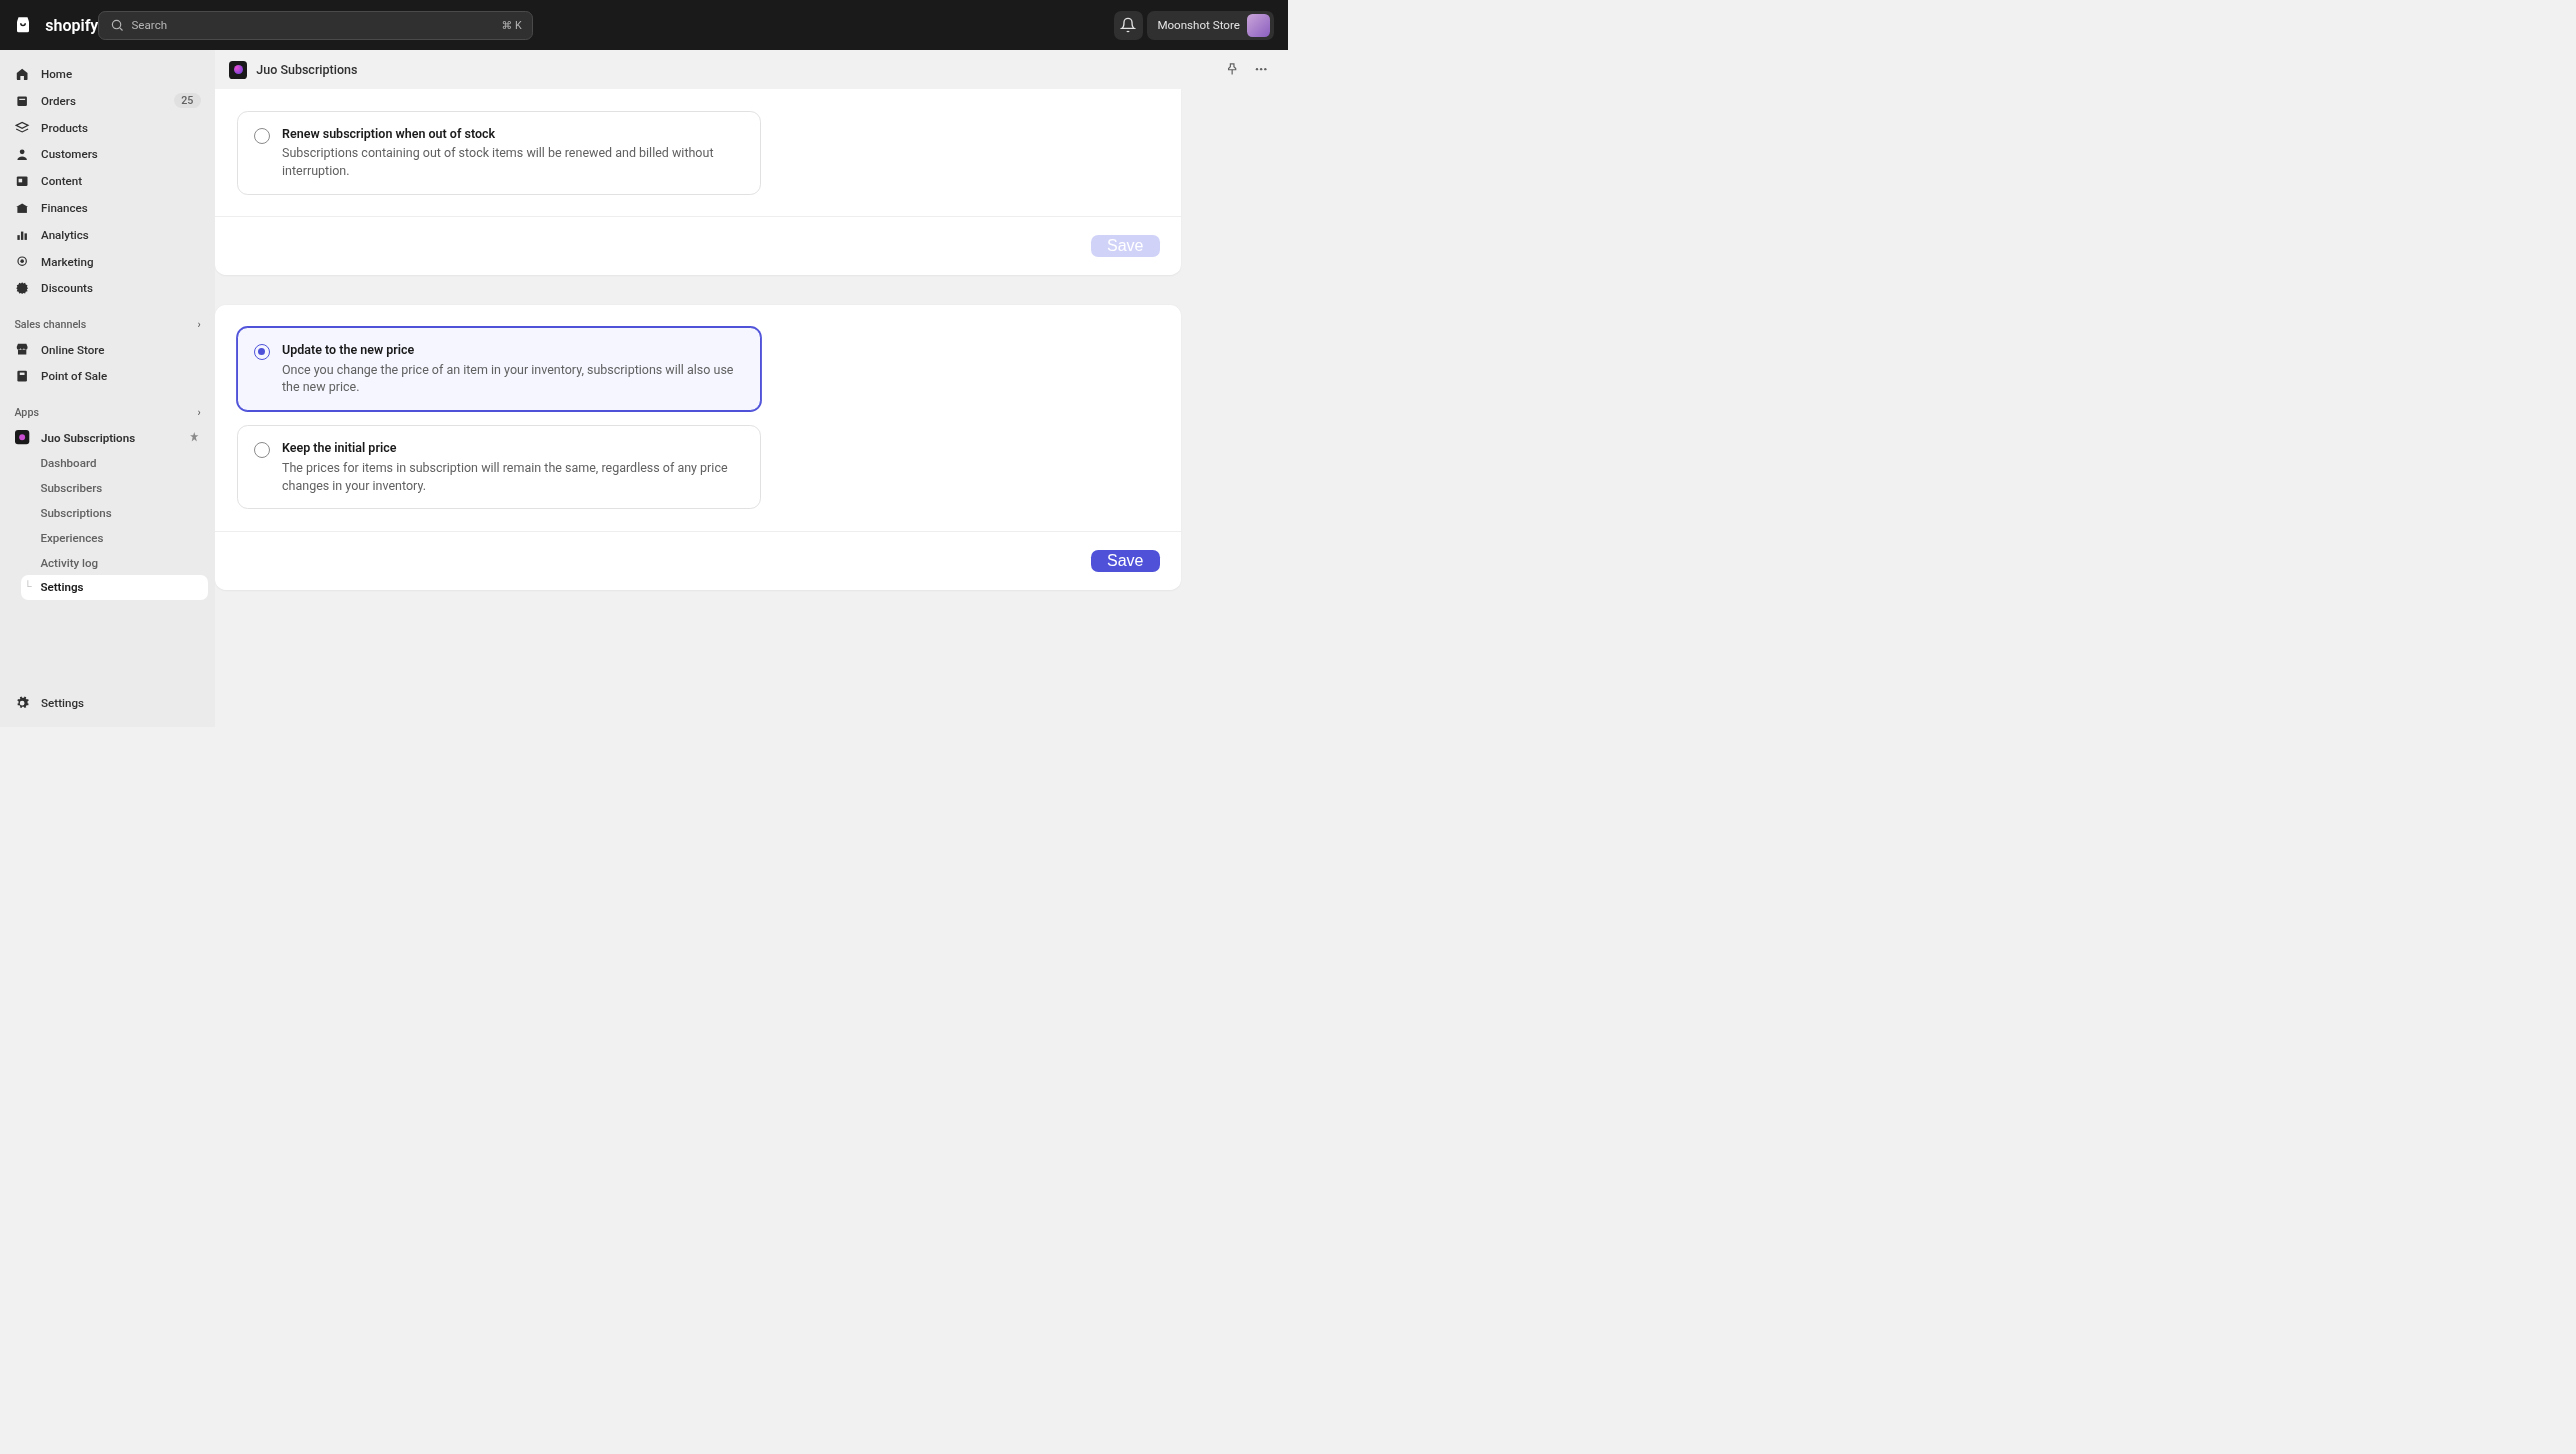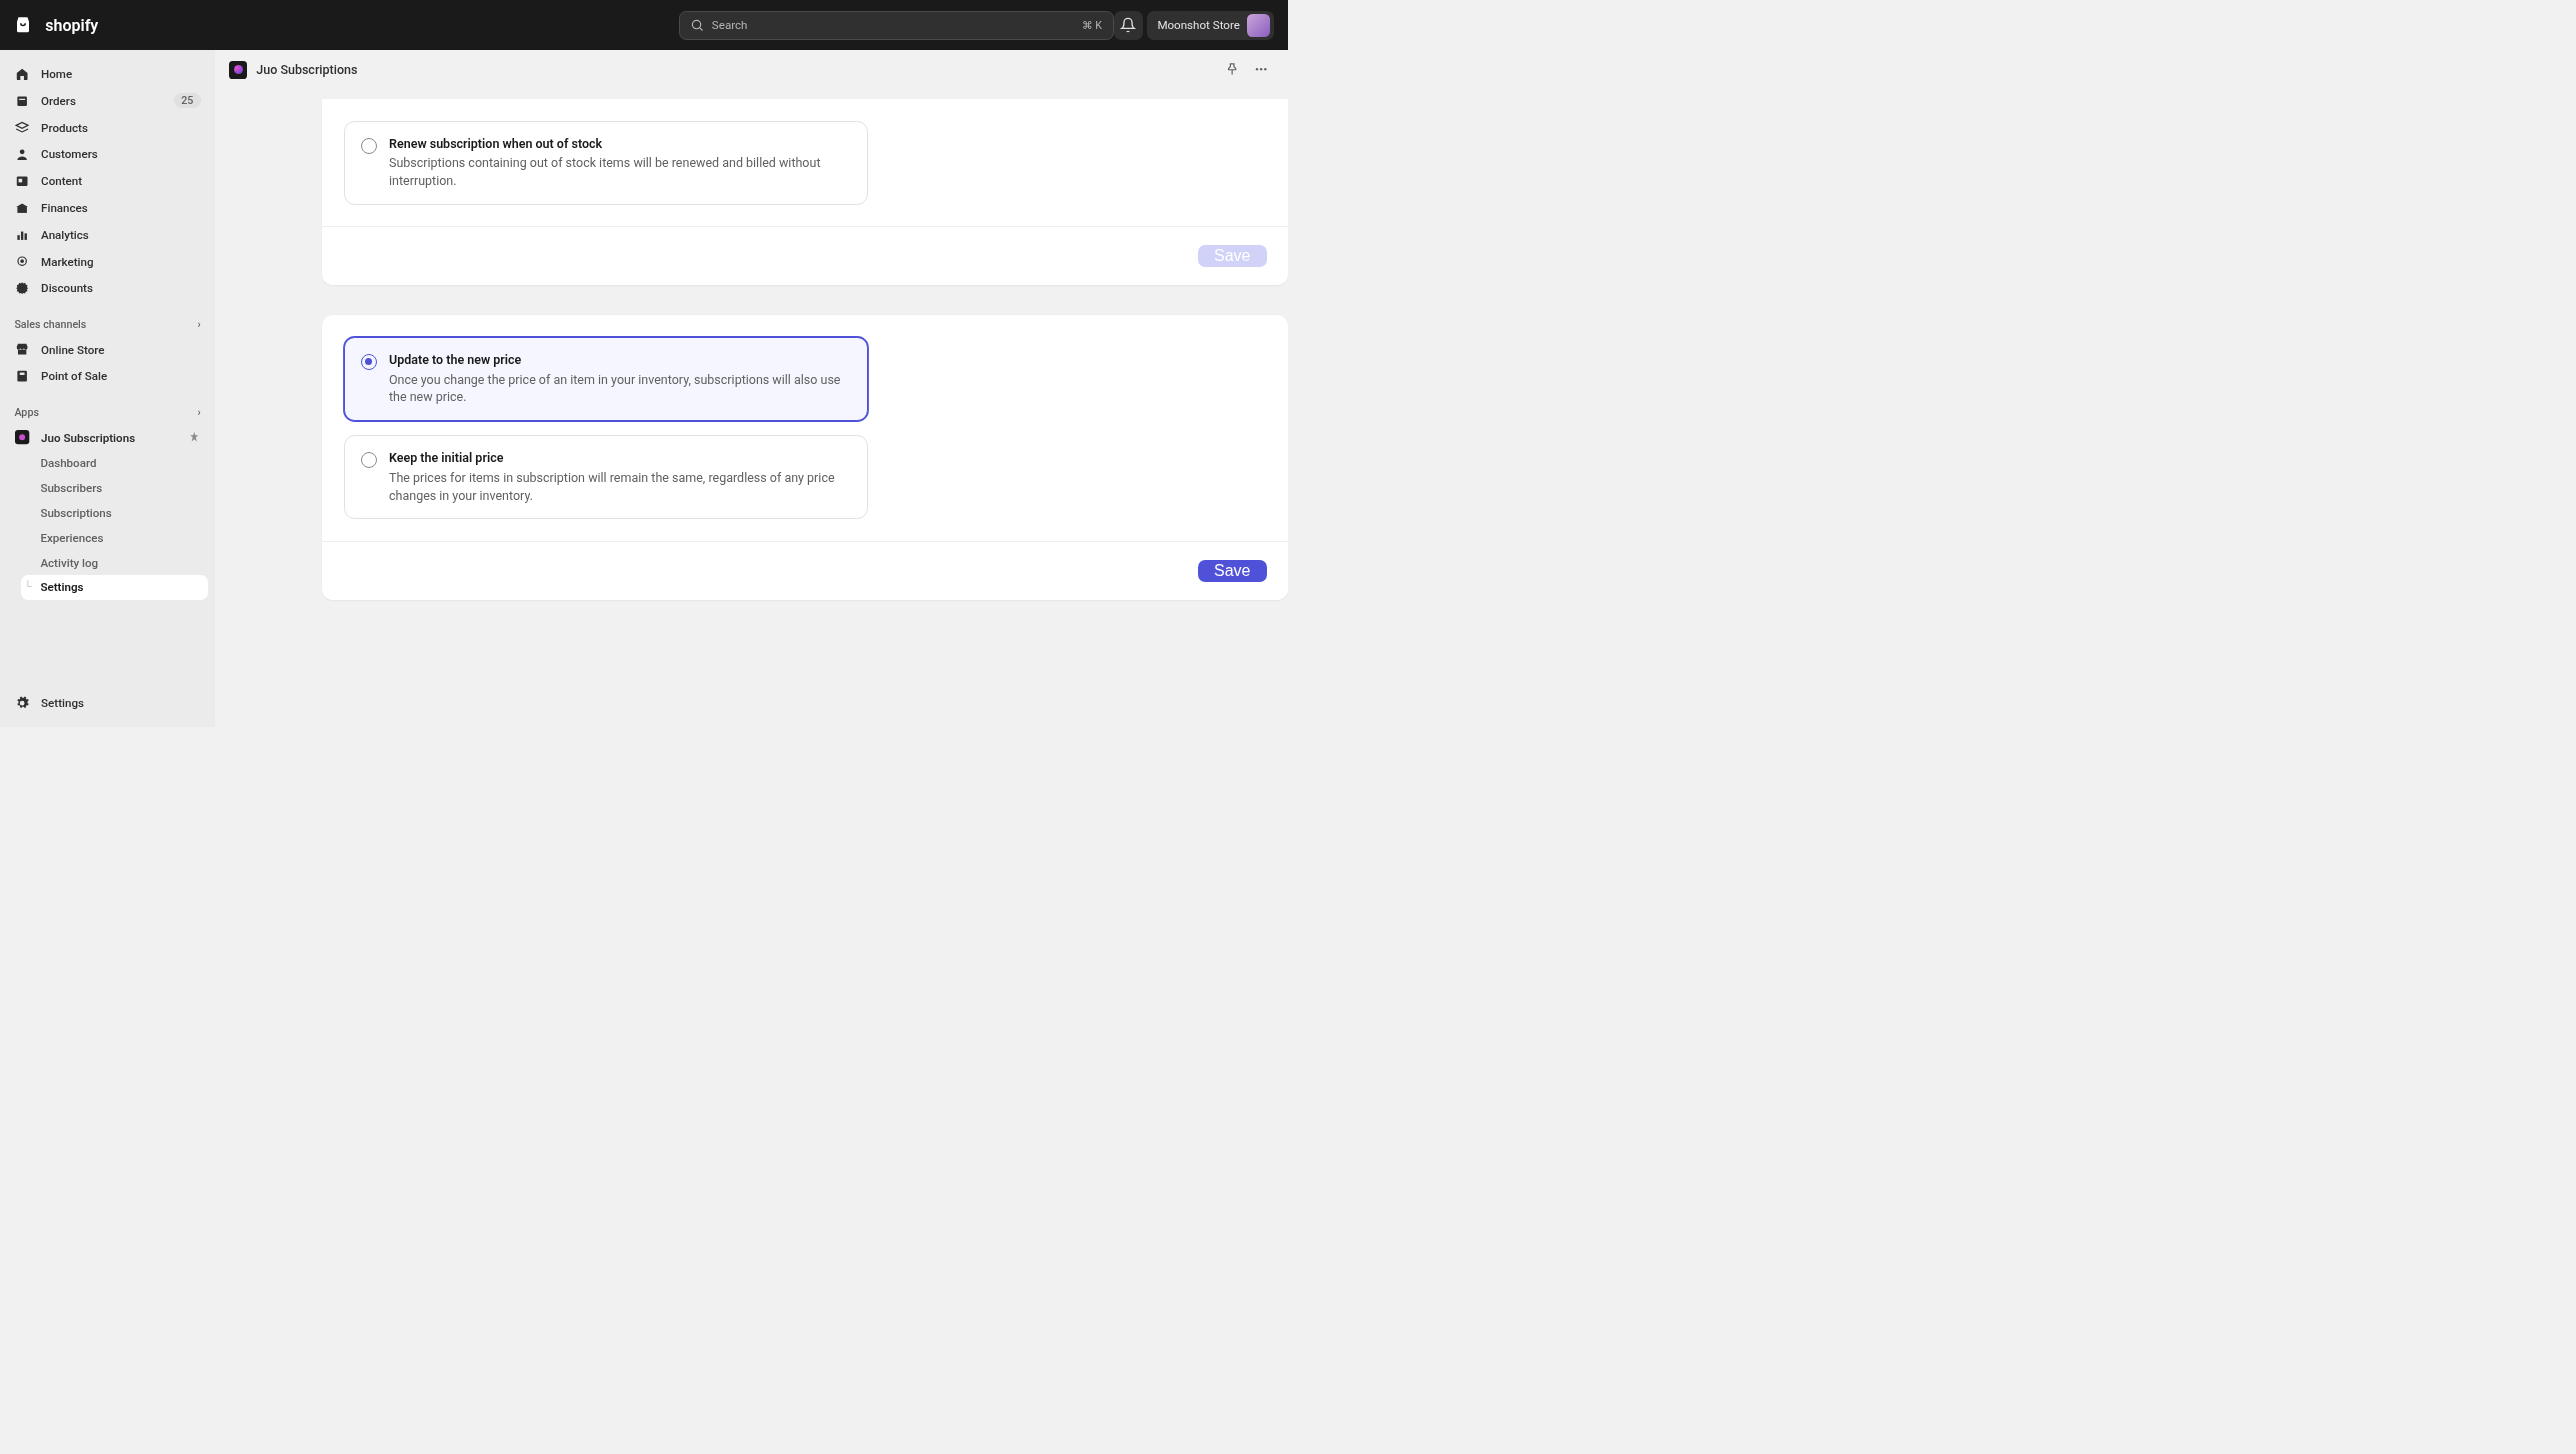--- a/index.html
+++ b/index.html
@@ -26,21 +26,21 @@
   font-size: 16px;
 }
 .logo-icon {
   width: 18px;
   height: 19.7px;
   fill: white;
 }
 .search-wrap {
   flex: 1;
   display: flex;
-  justify-content: flex-end;
+  justify-content: flex-start;
 }
 .searchbox {
   width: 435px;
   height: 29px;
   background: #303030;
   border-radius: 7.2px;
   display: flex;
   align-items: center;
   padding: 0 10.7px;
   gap: 7.2px;
@@ -212,22 +212,21 @@
   align-items: center;
   justify-content: center;
   color: #616161;
   border-radius: 5.4px;
   cursor: pointer;
 }
 .content {
   flex: 1;
   overflow-y: auto;
   display: flex;
-  justify-content: flex-end;
-  margin-top: 10px;
+  justify-content: flex-start;
 }
 .content-inner {
   width: 966px;
   padding-bottom: 36px;
 }
 .card {
   background: white;
   border-radius: 10.7px;
   margin-bottom: 30px;
   box-shadow: 0 0.9px 1.8px rgba(0,0,0,0.05);

